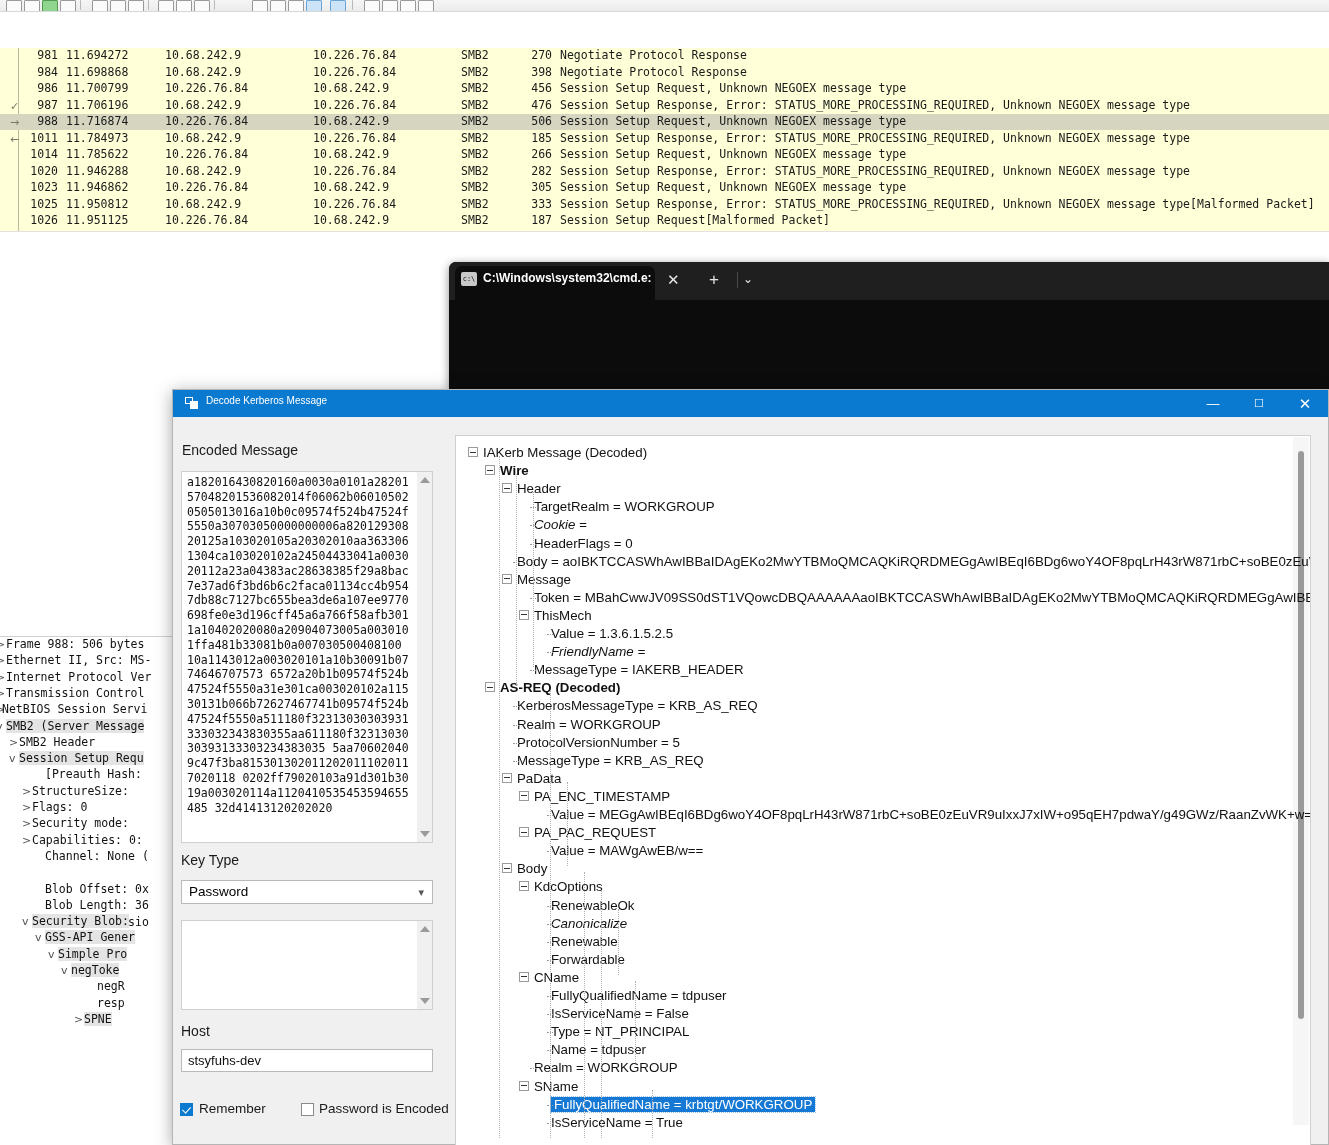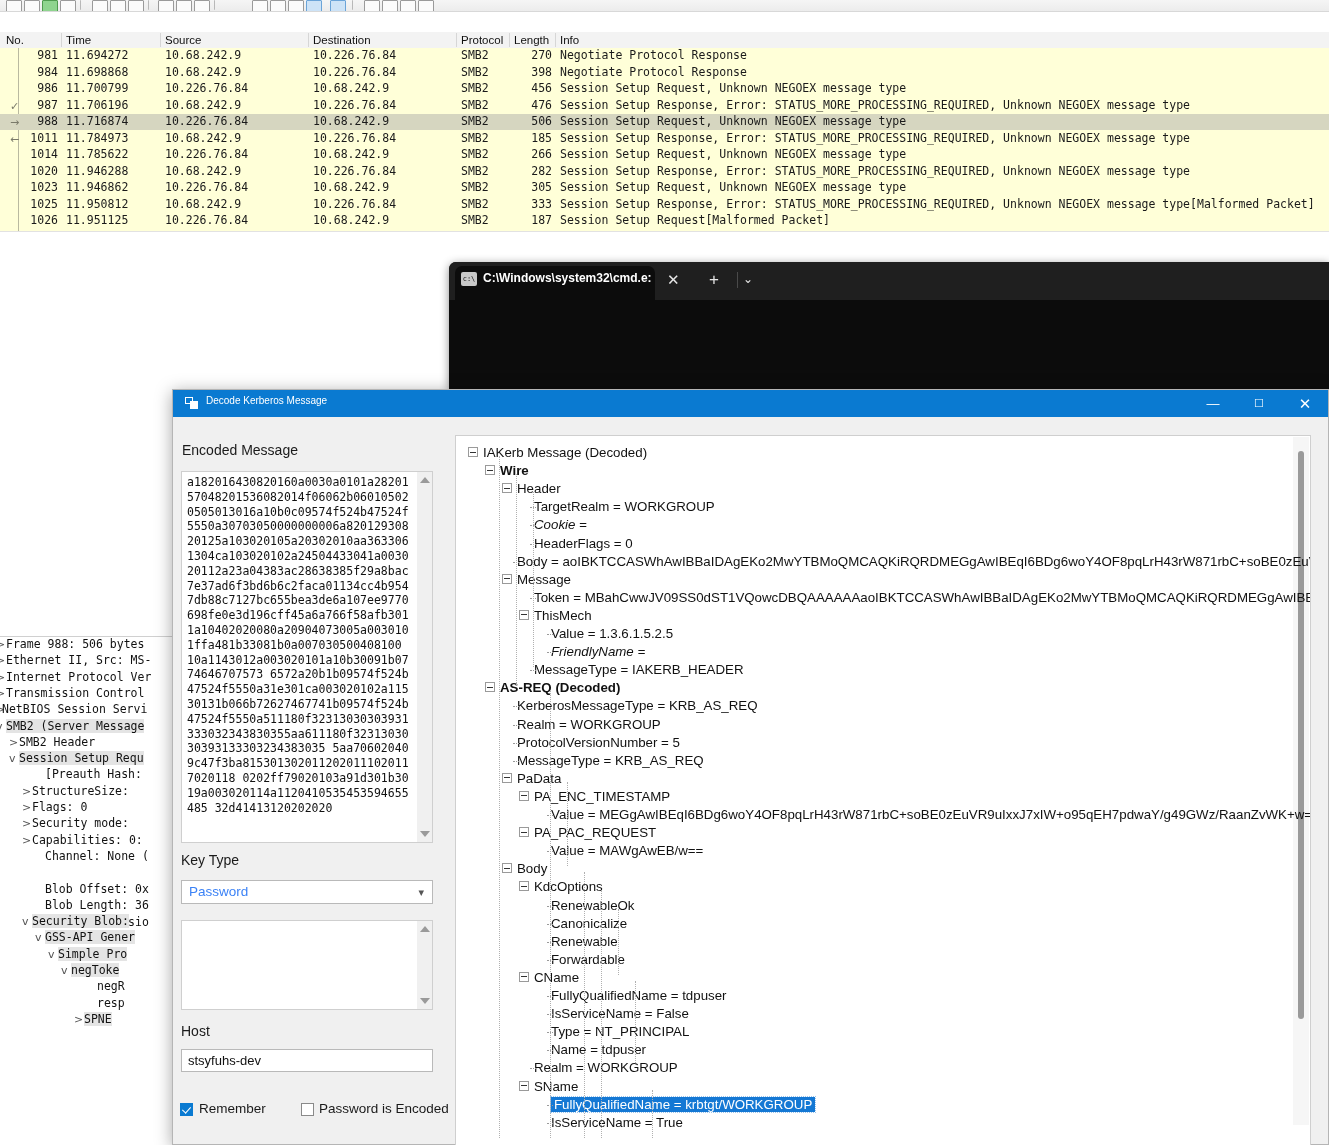--- a/index.html
+++ b/index.html
@@ -95,21 +95,21 @@
   #hexbox .hx{position:absolute;left:5px;top:3px;width:222px;
     font-family:"DejaVu Sans Mono", monospace;font-size:11.5px;line-height:14.8px;color:#111;
     word-break:break-all;white-space:pre-wrap;}
   .vsb{position:absolute;background:#f0f0f0;width:17px;}
   .vsb .ar{position:absolute;left:3px;width:0;height:0;border-left:5px solid transparent;border-right:5px solid transparent;}
   .vsb .ar.up{top:5px;border-bottom:6px solid #9a9a9a;}
   .vsb .ar.dn{bottom:5px;border-top:6px solid #9a9a9a;}
 
   #keytypesel{position:absolute;left:181px;top:880px;width:252px;height:24px;background:#fff;
     border:1px solid #b9b9b9;box-sizing:border-box;}
-  #keytypesel .v{position:absolute;left:7px;top:3px;font-size:13.5px;color:#3b82f6;}
+  #keytypesel .v{position:absolute;left:7px;top:3px;font-size:13.5px;color:#000000;}
   #keytypesel .chev{position:absolute;right:8px;top:5px;font-size:11px;color:#555;}
 
   #keybox{position:absolute;left:181px;top:920px;width:252px;height:90px;background:#fff;
     border:1px solid #cfcfcf;box-sizing:border-box;}
 
   #hostinput{position:absolute;left:181px;top:1049px;width:252px;height:23px;background:#fff;
     border:1px solid #b9b9b9;box-sizing:border-box;}
   #hostinput .v{position:absolute;left:6px;top:3px;font-size:13px;color:#111;}
 
   .cb{position:absolute;width:13px;height:13px;border:1px solid #8a8a8a;background:#fff;box-sizing:border-box;}
@@ -159,35 +159,20 @@
     <div class="tb-ico blue" style="left:306px"></div>
     <div class="tb-ico blue" style="left:330px"></div>
     <div class="tb-ico thin" style="left:352px"></div>
     <div class="tb-ico" style="left:364px"></div>
     <div class="tb-ico" style="left:382px"></div>
     <div class="tb-ico" style="left:400px"></div>
     <div class="tb-ico" style="left:418px"></div>
   </div>
 
 
-  <div class="ws-cols">
-    <span style="left:6px">No.</span>
-    <span style="left:66px">Time</span>
-    <span style="left:165px">Source</span>
-    <span style="left:313px">Destination</span>
-    <span style="left:461px">Protocol</span>
-    <span style="left:514px">Length</span>
-    <span style="left:560px">Info</span>
-    <div class="div" style="left:61px"></div>
-    <div class="div" style="left:160px"></div>
-    <div class="div" style="left:308px"></div>
-    <div class="div" style="left:456px"></div>
-    <div class="div" style="left:509px"></div>
-    <div class="div" style="left:555px"></div>
-  </div>
 
   <div class="plist" id="packet-list">
     <div class="gutter"></div>
   <div class="prow" style="top: 0px;">
         <span class="c-no">981</span>
         <span class="c-time">11.694272</span>
         <span class="c-src">10.68.242.9</span>
         <span class="c-dst">10.226.76.84</span>
         <span class="c-proto">SMB2</span>
         <span class="c-len">270</span>
@@ -479,21 +464,21 @@
     <div class="tn" style="top: 297.6px; left: 61px;"><span class="dash"></span><span>ProtocolVersionNumber = 5</span></div>
     <div class="tn" style="top: 315.7px; left: 61px;"><span class="dash"></span><span>MessageType = KRB_AS_REQ</span></div>
     <div class="tn" style="top: 333.8px; left: 61px;"><span class="pm"></span><span>PaData</span></div>
     <div class="tn" style="top: 351.9px; left: 78px;"><span class="pm"></span><span>PA_ENC_TIMESTAMP</span></div>
     <div class="tn" style="top: 370px; left: 95px;"><span class="dash"></span><span>Value = MEGgAwIBEqI6BDg6woY4OF8pqLrH43rW871rbC+soBE0zEuVR9uIxxJ7xIW+o95qEH7pdwaY/g49GWz/RaanZvWK+w==</span></div>
     <div class="tn" style="top: 388.1px; left: 78px;"><span class="pm"></span><span>PA_PAC_REQUEST</span></div>
     <div class="tn" style="top: 406.2px; left: 95px;"><span class="dash"></span><span>Value = MAWgAwEB/w==</span></div>
     <div class="tn" style="top: 424.3px; left: 61px;"><span class="pm"></span><span>Body</span></div>
     <div class="tn" style="top: 442.4px; left: 78px;"><span class="pm"></span><span>KdcOptions</span></div>
     <div class="tn" style="top: 460.5px; left: 95px;"><span class="dash"></span><span>RenewableOk</span></div>
-    <div class="tn" style="top: 478.6px; left: 95px;"><span class="dash"></span><span>Canonicalize</span></div>
+    <div class="tn" style="top: 478.6px; left: 95px; font-style: italic;"><span class="dash"></span><span>Canonicalize</span></div>
     <div class="tn" style="top: 496.7px; left: 95px;"><span class="dash"></span><span>Renewable</span></div>
     <div class="tn" style="top: 514.8px; left: 95px;"><span class="dash"></span><span>Forwardable</span></div>
     <div class="tn" style="top: 532.9px; left: 78px;"><span class="pm"></span><span>CName</span></div>
     <div class="tn" style="top: 551px; left: 95px;"><span class="dash"></span><span>FullyQualifiedName = tdpuser</span></div>
     <div class="tn" style="top: 569.1px; left: 95px;"><span class="dash"></span><span>IsServiceName = False</span></div>
     <div class="tn" style="top: 587.2px; left: 95px;"><span class="dash"></span><span>Type = NT_PRINCIPAL</span></div>
     <div class="tn" style="top: 605.3px; left: 95px;"><span class="dash"></span><span>Name = tdpuser</span></div>
     <div class="tn" style="top: 623.4px; left: 78px;"><span class="dash"></span><span>Realm = WORKGROUP</span></div>
     <div class="tn" style="top: 641.5px; left: 78px;"><span class="pm"></span><span>SName</span></div>
     <div class="tn" style="top: 659.6px; left: 95px;"><span class="dash"></span><span class="sel">FullyQualifiedName = krbtgt/WORKGROUP</span></div>

